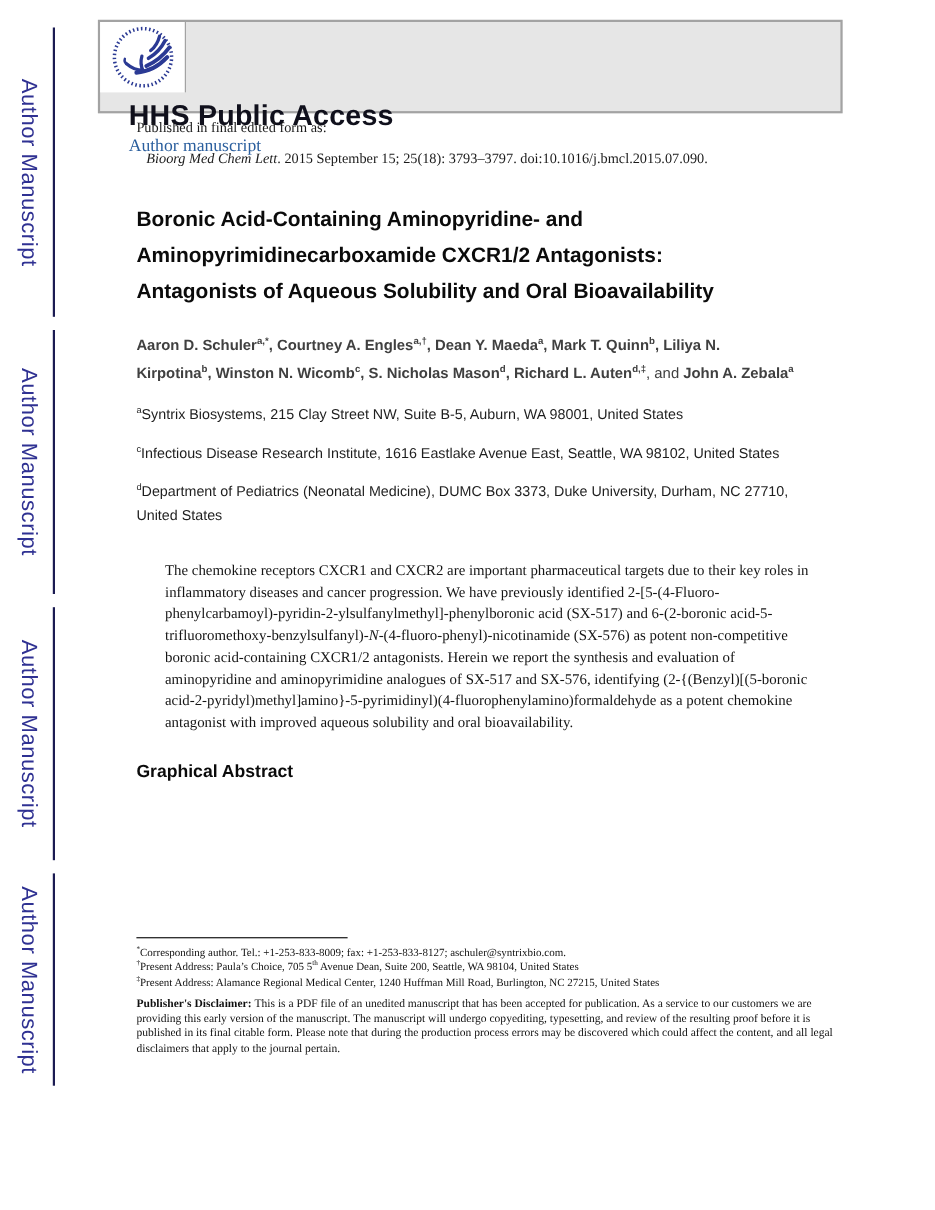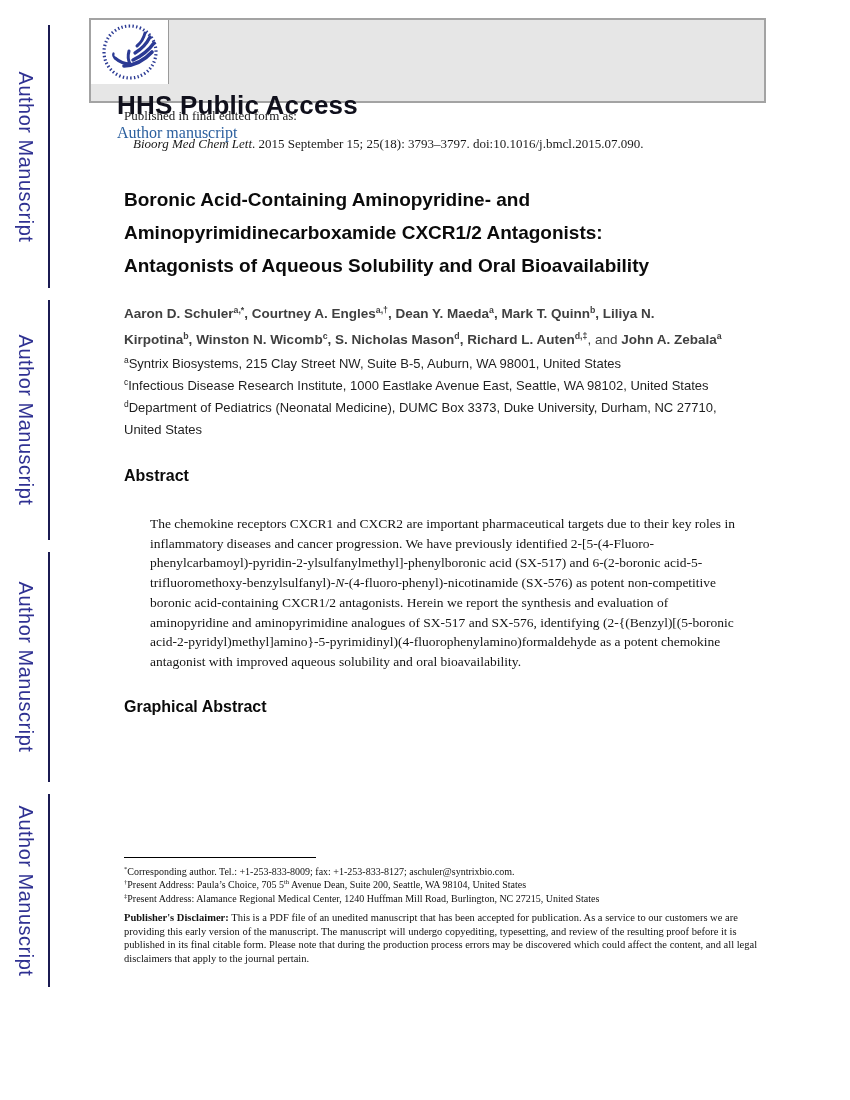--- a/index.html
+++ b/index.html
@@ -41,21 +41,21 @@
   .cite-line .jrnl { font-style:italic; }
   .art-title {
     margin-top:31px; font-family:"Liberation Sans", sans-serif;
     font-weight:bold; font-size:19px; line-height:33px; color:#0b0b0b;
   }
   .authors {
     margin-top:19px; font-family:"Liberation Sans", sans-serif;
     font-size:13.5px; line-height:26px; color:#404040; width:600px;
   }
   .affil {
-    font-family:"Liberation Sans", sans-serif;
+    margin-top:13px; font-family:"Liberation Sans", sans-serif;
     font-size:13px; line-height:22px; color:#1e1e1e; width:612px;
   }
   .sec-head {
     margin-top:26px; font-family:"Liberation Sans", sans-serif;
     font-weight:bold; font-size:16px; color:#0b0b0b;
   }
   .abstract {
     margin-top:29px; margin-left:26px; width:586px;
     font-size:13.5px; line-height:19.7px; color:#141414;
   }
@@ -116,24 +116,23 @@
 
   <h1 class="art-title">
     <div>Boronic Acid-Containing Aminopyridine- and</div>
     <div>Aminopyrimidinecarboxamide CXCR1/2 Antagonists:</div>
     <div>Antagonists of Aqueous Solubility and Oral Bioavailability</div>
   </h1>
 
   <p class="authors"><span class="b">Aaron D. Schuler</span><sup class="b">a,*</sup><span class="b">, </span><span class="b">Courtney A. Engles</span><sup class="b">a,†</sup><span class="b">, </span><span class="b">Dean Y. Maeda</span><sup class="b">a</sup><span class="b">, </span><span class="b">Mark T. Quinn</span><sup class="b">b</sup><span class="b">, </span><span class="b">Liliya N. Kirpotina</span><sup class="b">b</sup><span class="b">, </span><span class="b">Winston N. Wicomb</span><sup class="b">c</sup><span class="b">, </span><span class="b">S. Nicholas Mason</span><sup class="b">d</sup><span class="b">, </span><span class="b">Richard L. Auten</span><sup class="b">d,‡</sup><span>, and </span><span class="b">John A. Zebala</span><sup class="b">a</sup></p>
 
   <p class="affil"><sup>a</sup><span>Syntrix Biosystems, 215 Clay Street NW, Suite B-5, Auburn, WA 98001, United States</span></p>
-  <p class="affil"><sup>c</sup><span>Infectious Disease Research Institute, 1000 Eastlake Avenue East, Seattle, WA 98102, United States</span></p>
+  <p class="affil"><sup>c</sup><span>Infectious Disease Research Institute, 1616 Eastlake Avenue East, Seattle, WA 98102, United States</span></p>
   <p class="affil"><sup>d</sup><span>Department of Pediatrics (Neonatal Medicine), DUMC Box 3373, Duke University, Durham, NC 27710, United States</span></p>
 
-  <h2 class="sec-head">Abstract</h2>
   <p class="abstract"><span>The chemokine receptors CXCR1 and CXCR2 are important pharmaceutical targets due to their key roles in inflammatory diseases and cancer progression. We have previously identified 2-[5-(4-Fluoro-phenylcarbamoyl)-pyridin-2-ylsulfanylmethyl]-phenylboronic acid (SX-517) and 6-(2-boronic acid-5-trifluoromethoxy-benzylsulfanyl)-</span><span class="i">N</span><span>-(4-fluoro-phenyl)-nicotinamide (SX-576) as potent non-competitive boronic acid-containing CXCR1/2 antagonists. Herein we report the synthesis and evaluation of aminopyridine and aminopyrimidine analogues of SX-517 and SX-576, identifying (2-{(Benzyl)[(5-boronic acid-2-pyridyl)methyl]amino}-5-pyrimidinyl)(4-fluorophenylamino)formaldehyde as a potent chemokine antagonist with improved aqueous solubility and oral bioavailability.</span></p>
 
   <h2 class="sec-head">Graphical Abstract</h2>
   <div class="ga-area"></div>
 
   <div class="fn-rule"></div>
   <div class="footnotes">
     <p class="fn-item"><sup>*</sup><span>Corresponding author. Tel.: +1-253-833-8009; fax: +1-253-833-8127; aschuler@syntrixbio.com.</span></p>
     <p class="fn-item"><sup>†</sup><span>Present Address: Paula’s Choice, 705 5</span><sup>th</sup><span> Avenue Dean, Suite 200, Seattle, WA 98104, United States</span></p>
     <p class="fn-item"><sup>‡</sup><span>Present Address: Alamance Regional Medical Center, 1240 Huffman Mill Road, Burlington, NC 27215, United States</span></p>

